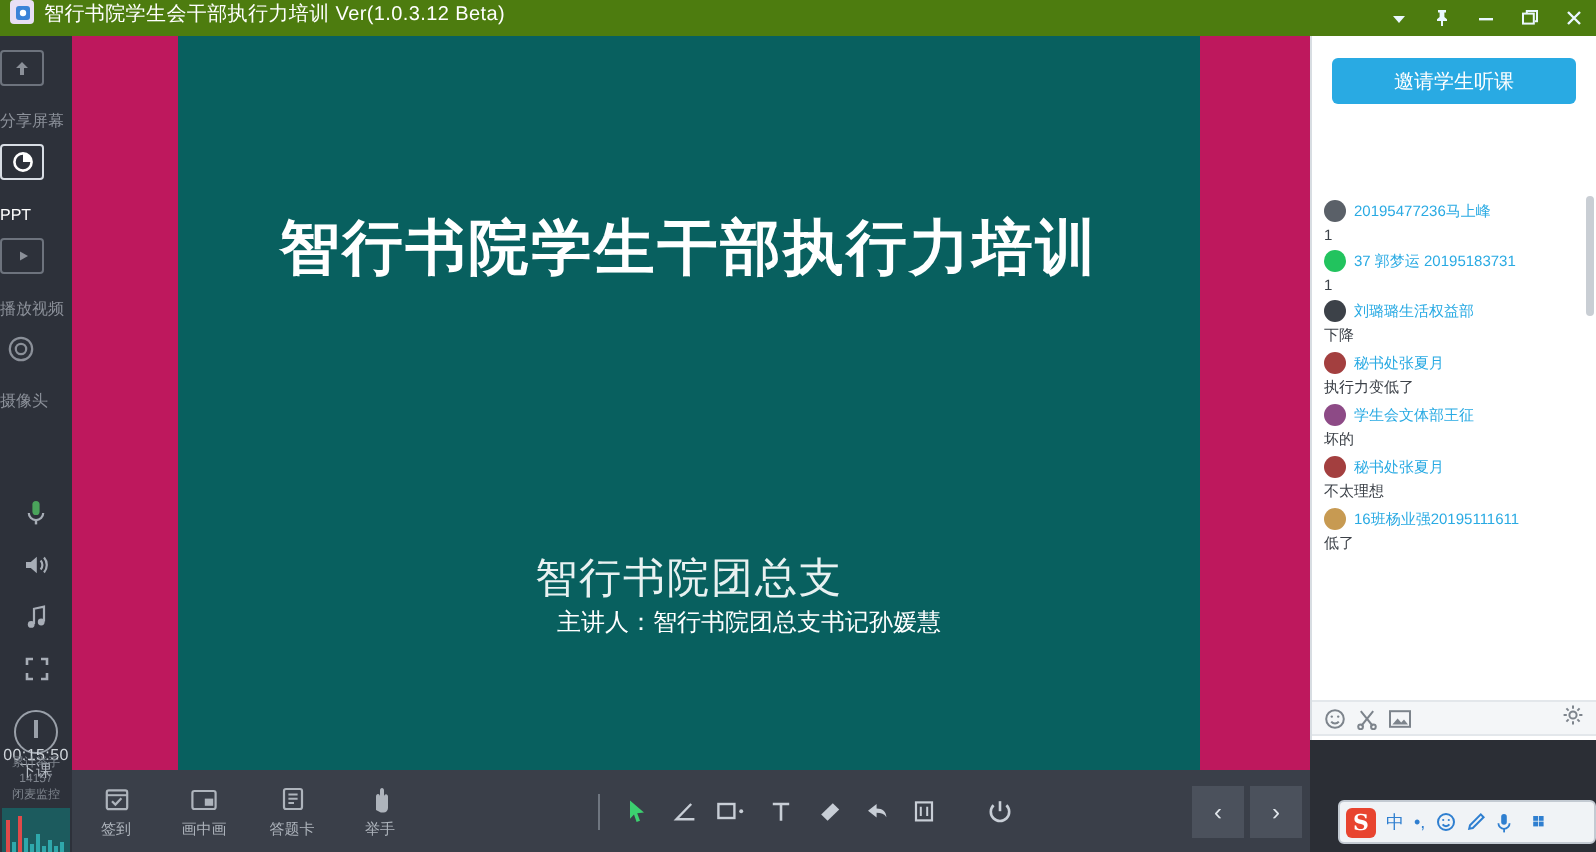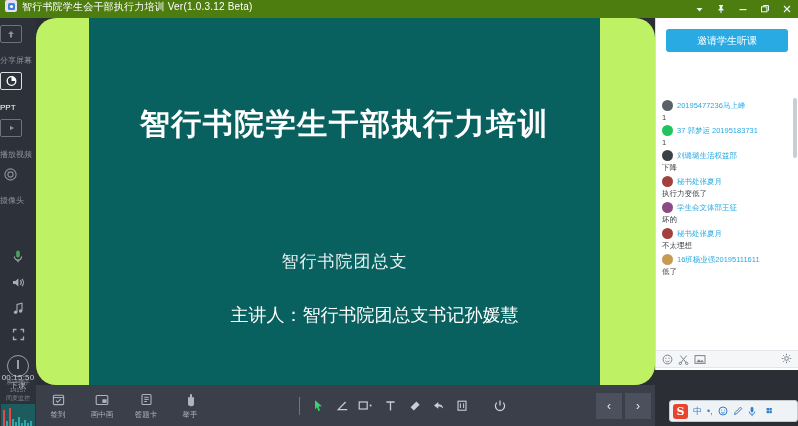--- a/index.html
+++ b/index.html
@@ -81,41 +81,40 @@
   .sb-wave {
     position: absolute; left: 1px; bottom: 0px; width: 34px; height: 22px;
     background: #1c5b5e; overflow: hidden;
   }
   .sb-wave i { position: absolute; bottom: 0; width: 2px; background: #2fa8ab; display: block; }
   .sb-wave i.red { background: #e04a4a; }
 
   
   .stage {
     position: absolute; left: 36px; top: 18px; width: 619px; height: 367px;
-    background: #bef264;
-    border-radius: 20px;
+    background: #be185d;
   }
   .slide {
     position: absolute; left: 53px; top: 0px; width: 511px; height: 367px;
     background: #08605f;
     color: #ffffff;
   }
   .slide-title {
     position: absolute; left: 0; right: 0; top: 86px; text-align: center;
     font-size: 30px; font-weight: bold; letter-spacing: 1.5px;
     font-family: "DejaVu Sans", "Liberation Sans", sans-serif;
   }
   .slide-sub {
-    position: absolute; left: 0; right: 0; top: 232px; text-align: center;
-    font-size: 17px; color: #e8f1f1; letter-spacing: 1px;
+    position: absolute; left: 0; right: 0; top: 257px; text-align: center;
+    font-size: 21px; color: #e8f1f1; letter-spacing: 1px;
     font-family: "DejaVu Serif", "Liberation Serif", serif;
   }
   .slide-presenter {
     position: absolute; left: 0; right: 0; top: 285px; text-align: center;
-    font-size: 18px; color: #ffffff; padding-left: 60px;
+    font-size: 12px; color: #ffffff; padding-left: 60px;
     font-family: "DejaVu Sans", "Liberation Sans", sans-serif;
   }
 
   
   .bottombar {
     position: absolute; left: 36px; top: 385px; width: 619px; height: 41px;
     background: #3a3f49;
     display: flex; align-items: center;
   }
   .bt-tool {

